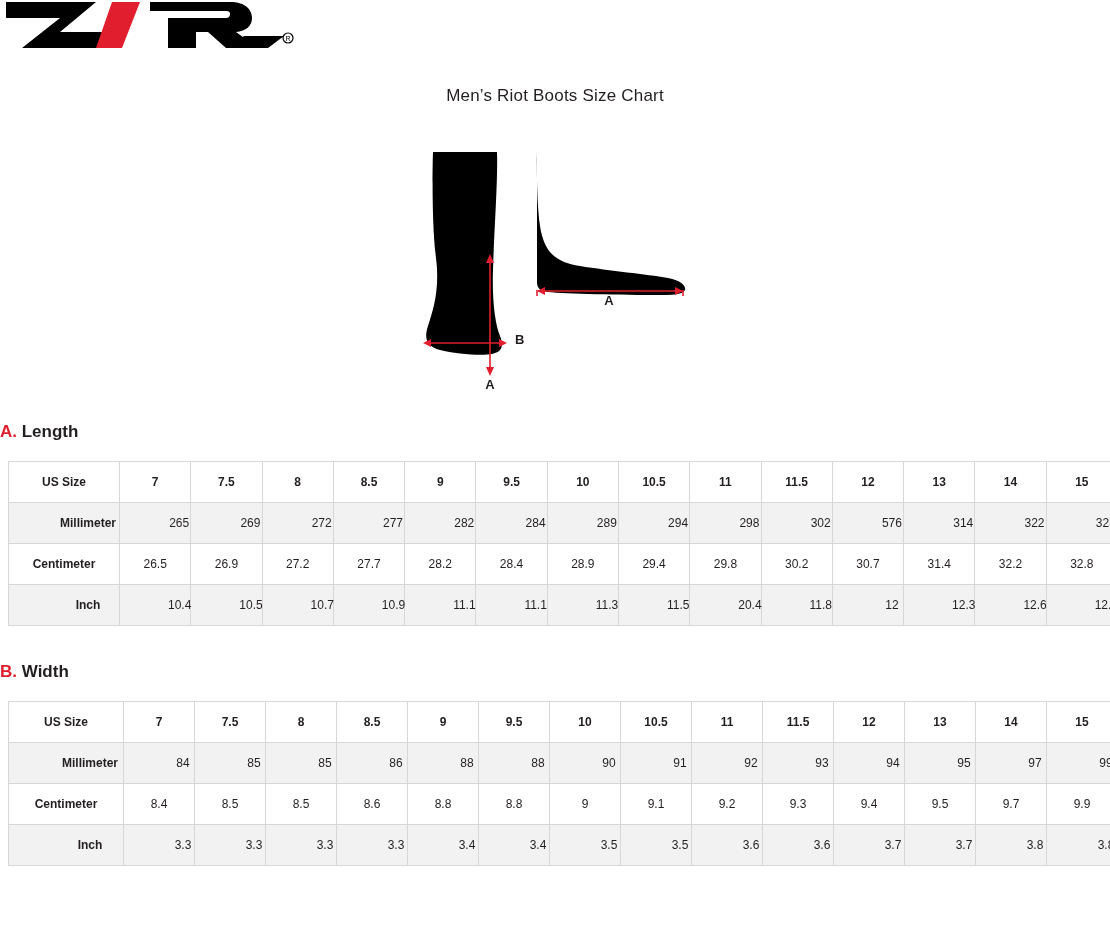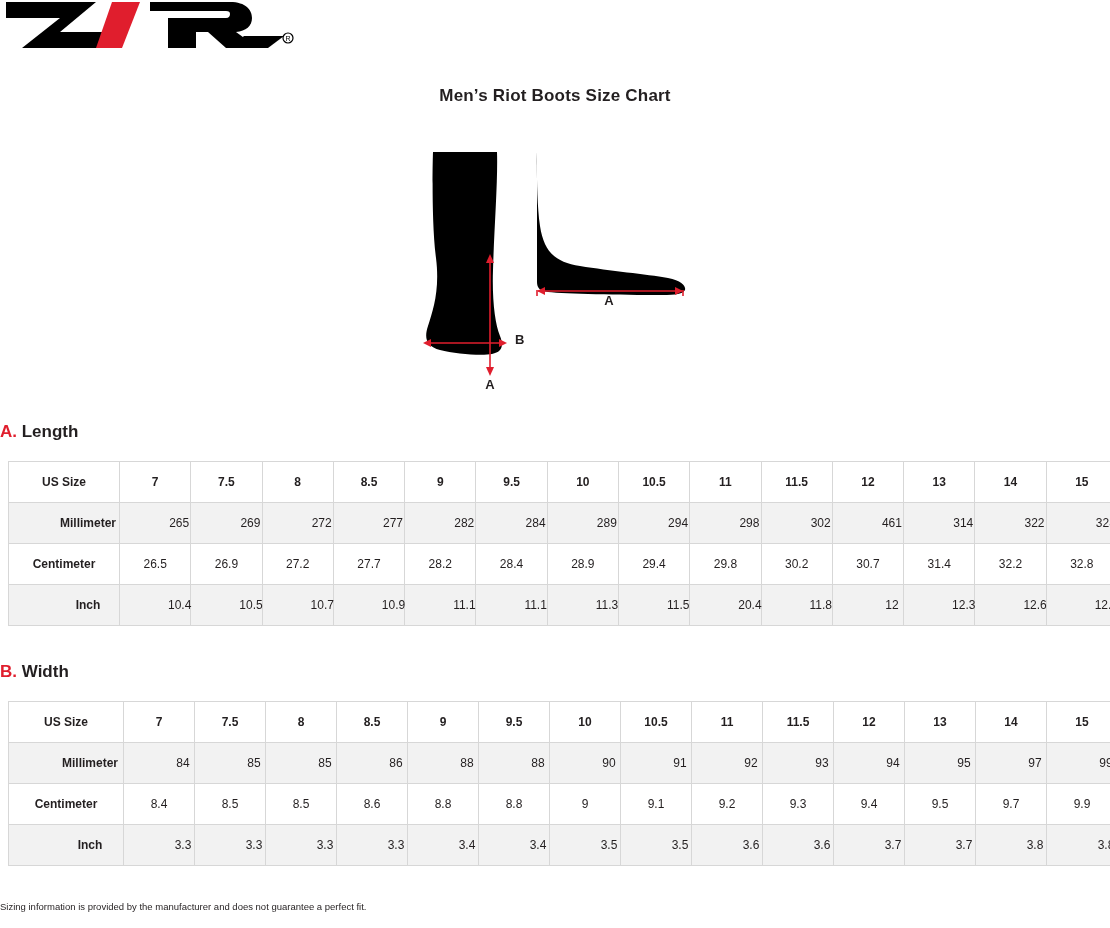--- a/index.html
+++ b/index.html
@@ -26,21 +26,21 @@
   }
 
   
   .page-title {
     position: absolute;
     top: 86px;
     left: 0;
     width: 1110px;
     text-align: center;
     font-size: 17px;
-    font-weight: bold;
+    font-weight: normal;
     letter-spacing: 0.2px;
     color: #231f20;
   }
 
   
   .diagram {
     position: absolute;
     top: 140px;
     left: 0;
     width: 1110px;
@@ -208,21 +208,21 @@
       <td>265</td>
       <td>269</td>
       <td>272</td>
       <td>277</td>
       <td>282</td>
       <td>284</td>
       <td>289</td>
       <td>294</td>
       <td>298</td>
       <td>302</td>
-      <td>461</td>
+      <td>576</td>
       <td>314</td>
       <td>322</td>
       <td>328</td>
     </tr>
     <tr>
       <th class="rowlabel">Centimeter</th>
       <td>26.5</td>
       <td>26.9</td>
       <td>27.2</td>
       <td>27.7</td>
@@ -329,14 +329,13 @@
       <td>3.6</td>
       <td>3.7</td>
       <td>3.7</td>
       <td>3.8</td>
       <td>3.8</td>
     </tr>
   </tbody>
 </table>
 
 <div class="footnote">
-  <div>Sizing information is provided by the manufacturer and does not guarantee a perfect fit.</div>
 </div>
 
 </body></html>

